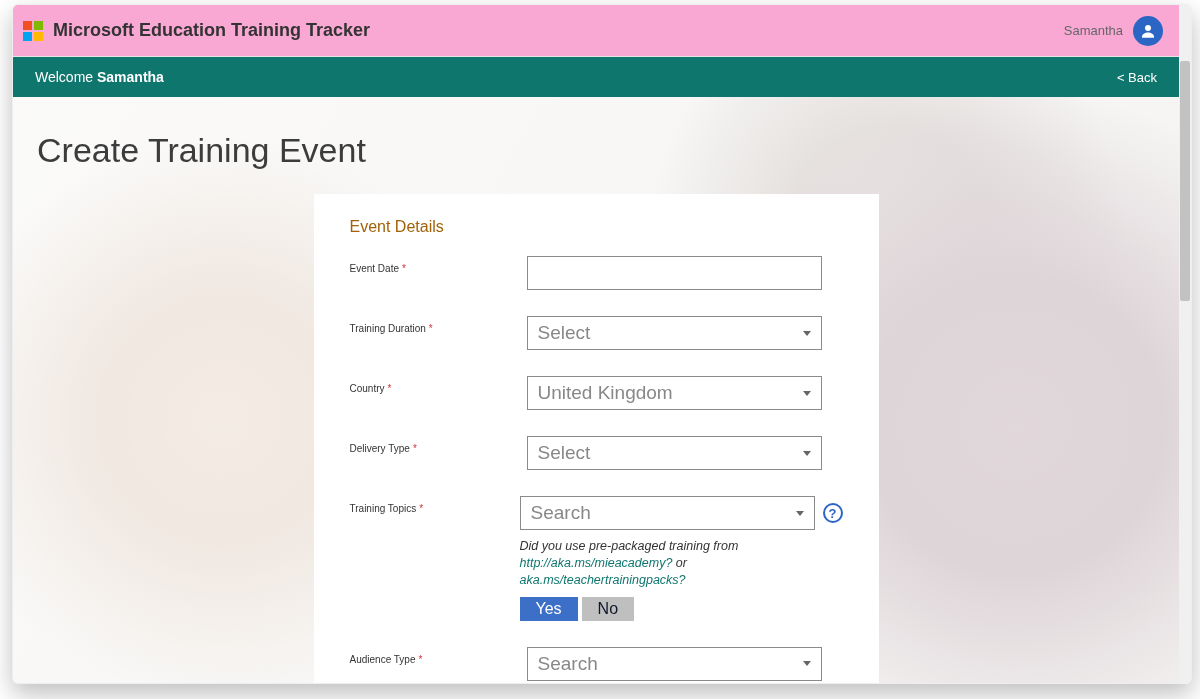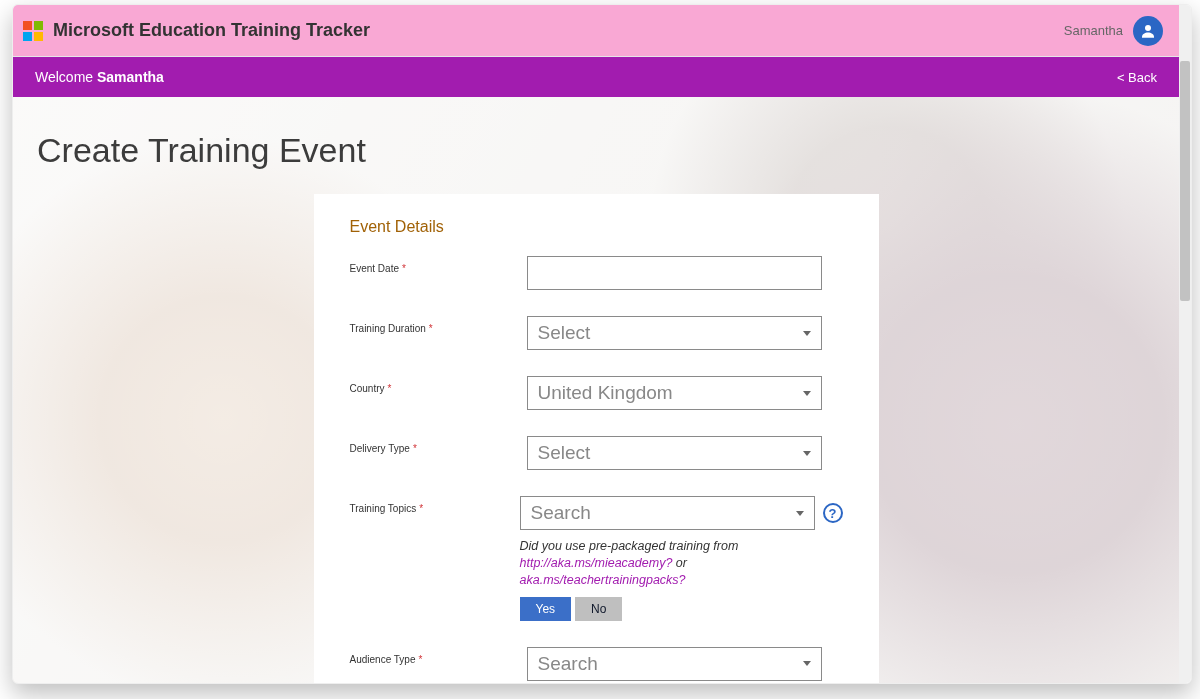--- a/index.html
+++ b/index.html
@@ -32,21 +32,21 @@
   .user-area { display:flex; align-items:center; gap:10px; }
   .user-name-top { font-size:13px; color:#666; }
   .avatar {
     width:30px; height:30px; border-radius:50%; background:#2b66c4;
     display:flex; align-items:center; justify-content:center;
   }
   .avatar svg { width:18px; height:18px; fill:#fff; }
 
   
   .welcome-bar {
-    height:40px; background:#a21caf; color:#fff;
+    height:40px; background:#0f766e; color:#fff;
     display:flex; align-items:center; justify-content:space-between;
     padding:0 22px; font-size:14px;
   }
   .welcome-bar .wname { font-weight:600; }
   .back-link { color:#fff; font-size:13px; cursor:pointer; }
 
   
   .hero {
     position:relative; height: calc(100% - 92px);
     background:
@@ -83,24 +83,24 @@
   }
   .ctrl .caret {
     width:0;height:0;border-left:4px solid transparent;border-right:4px solid transparent;border-top:5px solid #666;
   }
   .help-icon {
     width:20px;height:20px;border-radius:50%;border:2px solid #2b66c4;
     color:#2b66c4;font-weight:700;font-size:13px;display:flex;align-items:center;justify-content:center;
     cursor:pointer;
   }
   .hint-text { font-size:12.5px; color:#333; font-style:italic; line-height:1.35; }
-  .hint-text a { color:#a21caf; text-decoration:none; font-style:italic; }
+  .hint-text a { color:#0f766e; text-decoration:none; font-style:italic; }
   .yn-row { display:flex; gap:4px; }
   .yn-btn {
-    height:24px; padding:0 16px; font-size:12px; color:#fff; border:none; cursor:pointer;
+    height:24px; padding:0 16px; font-size:16px; color:#fff; border:none; cursor:pointer;
     display:flex; align-items:center; justify-content:center;
   }
   .yn-yes { background:#3b6fc8; }
   .yn-no  { background:#bfbfbf; color:#0f172a; }
 
   
   .v-scroll {
     position:absolute; top:0; right:0; width:12px; height:100%;
     background:#f0f0f0;
   }

